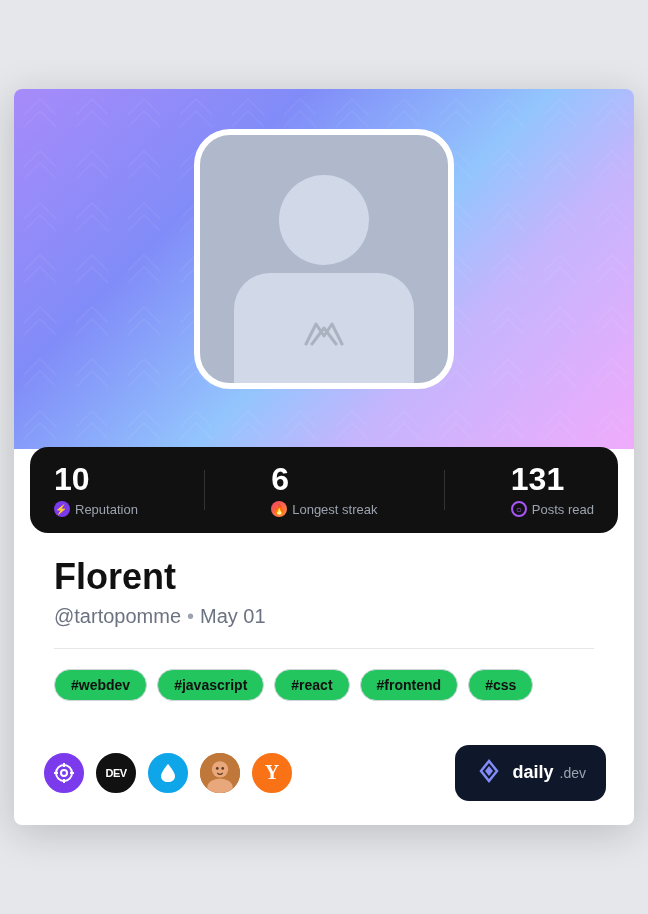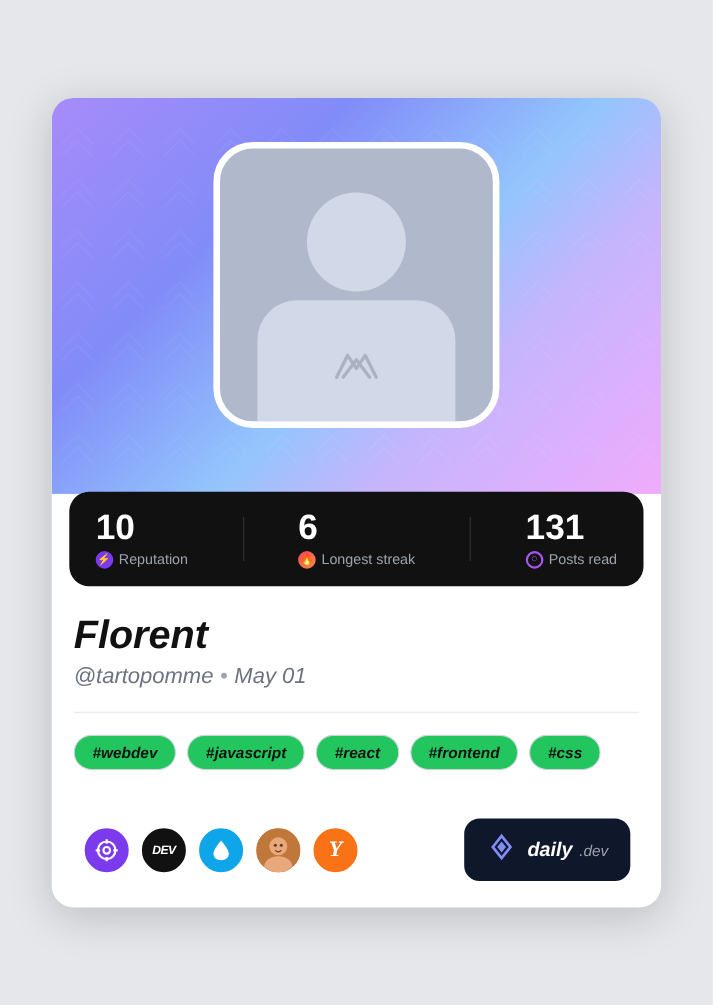--- a/index.html
+++ b/index.html
@@ -7,23 +7,23 @@
     body {
       background: #e5e7eb;
       display: flex;
       justify-content: center;
       align-items: center;
       min-height: 100vh;
       font-family: -apple-system, BlinkMacSystemFont, 'Segoe UI', sans-serif;
     }
 
     .card {
-      width: 554px;
+      width: 620px;
       background: #ffffff;
-      border-radius: 20px;
+      border-radius: 8px;
       overflow: hidden;
       box-shadow: 0 8px 40px rgba(0,0,0,0.18);
     }
 
     
     .hero {
       position: relative;
       height: 360px;
       background: linear-gradient(135deg, #a78bfa 0%, #818cf8 30%, #93c5fd 55%, #c4b5fd 70%, #f0abfc 100%);
       overflow: hidden;
@@ -143,22 +143,21 @@
     }
 
     .stat-divider {
       width: 1px;
       height: 40px;
       background: #333;
     }
 
     
     .profile-section {
-      padding: 24px 20px 20px;
-      font-style: italic;
+      padding: 24px 40px 20px;
     }
 
     .profile-name {
       font-size: 36px;
       font-weight: 800;
       color: #111111;
       line-height: 1.1;
       margin-bottom: 8px;
     }
 
@@ -205,21 +204,20 @@
       color: #111111;
       background: #22c55e;
     }
 
     
     .bottom-bar {
       display: flex;
       align-items: center;
       justify-content: space-between;
       padding: 0 28px 24px;
-      font-style: italic;
     }
 
     .source-icons {
       display: flex;
       gap: 8px;
       align-items: center;
     }
 
     .source-icon {
       width: 44px;

